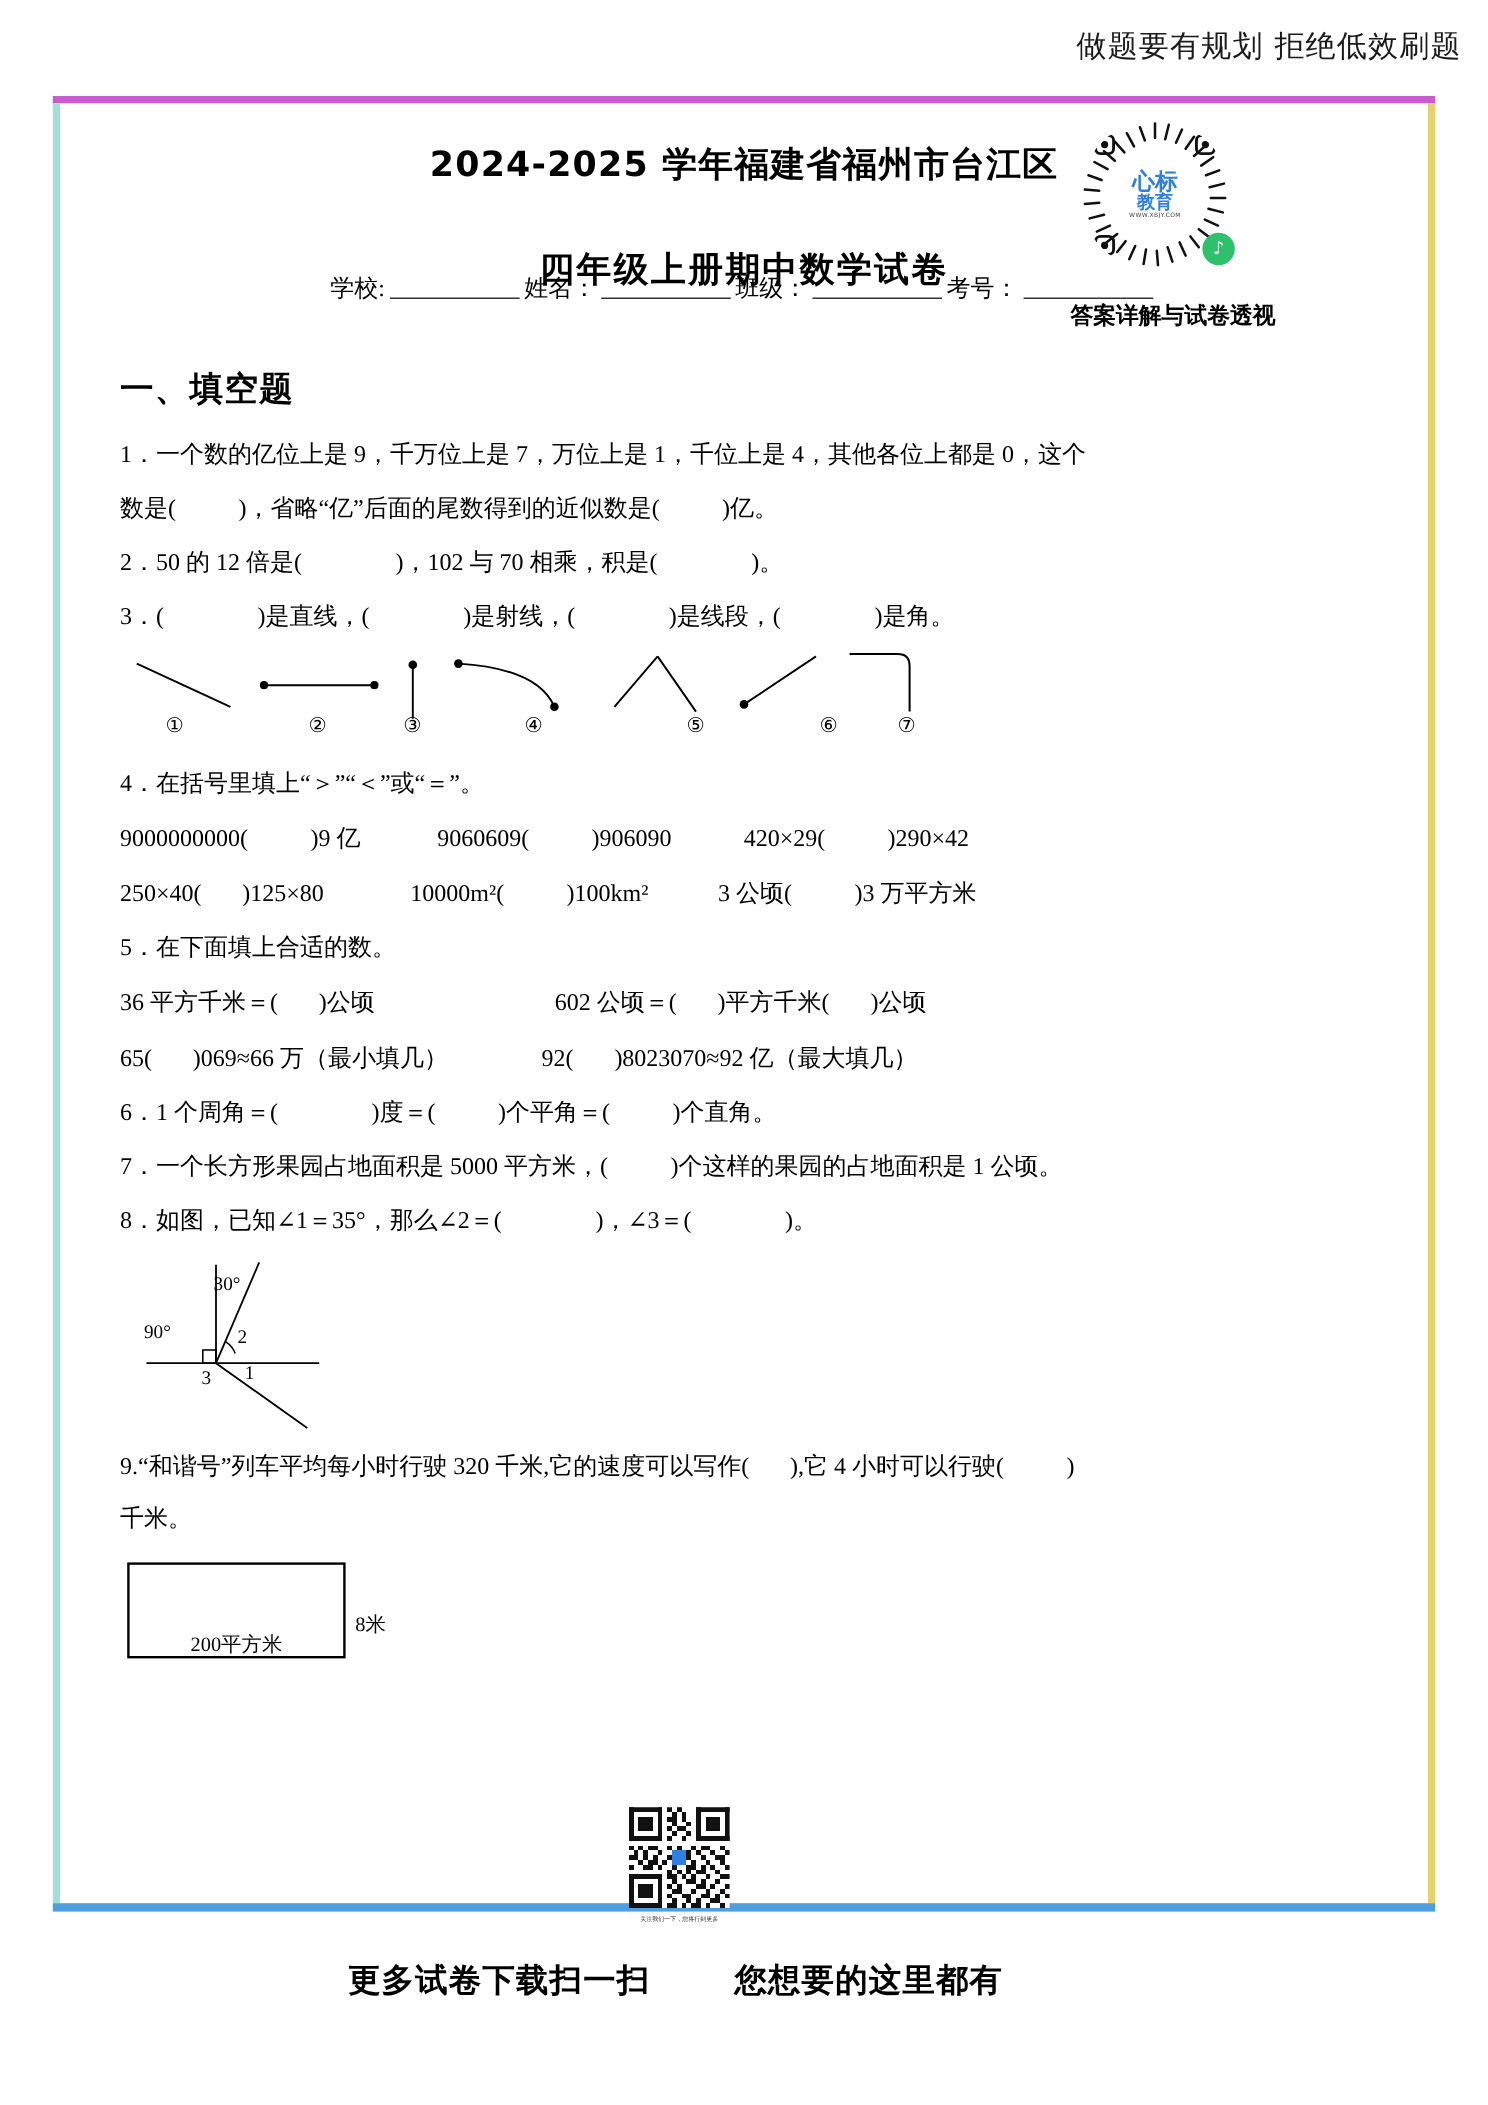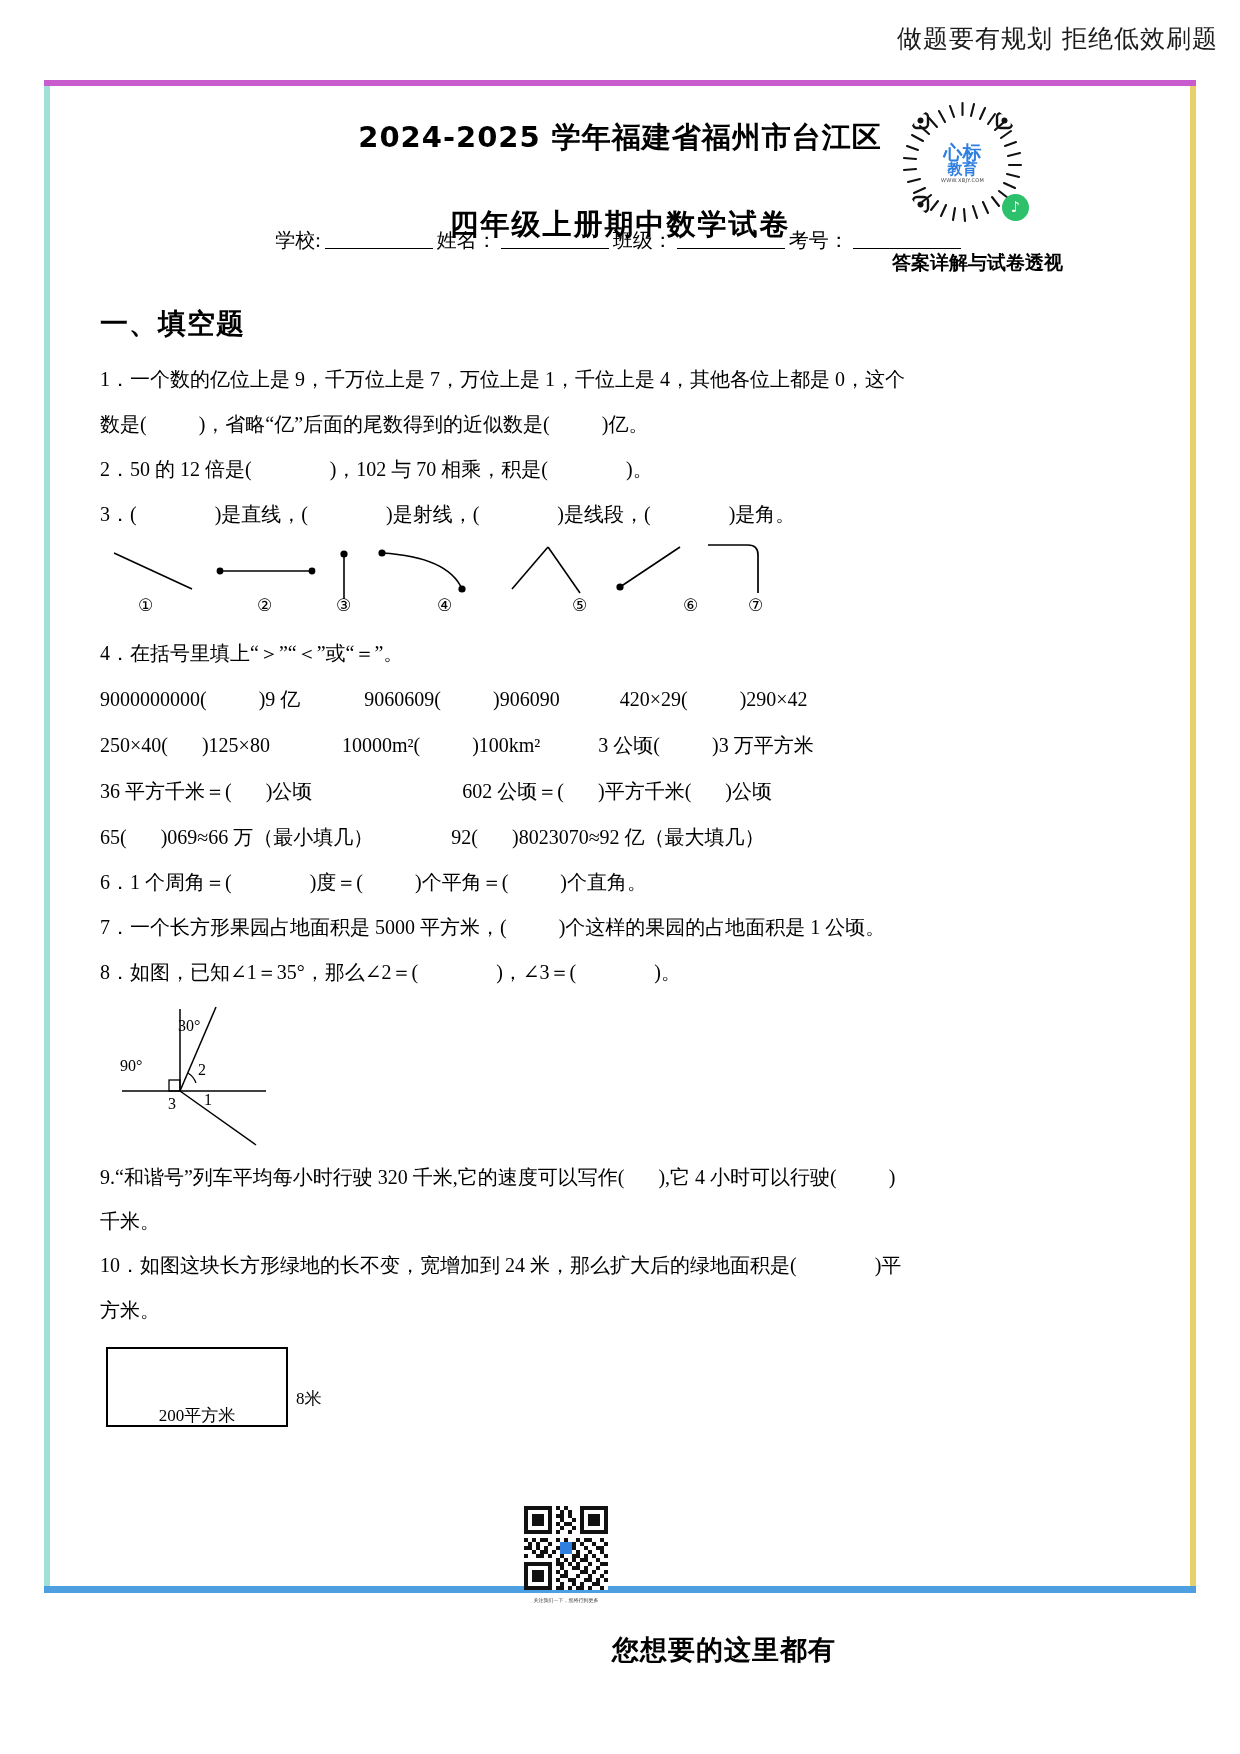--- a/index.html
+++ b/index.html
@@ -421,20 +421,21 @@
   </div>
 
   <div class="q">4．在括号里填上“＞”“＜”或“＝”。</div>
   <div class="subrow">
     <span>9000000000(</span><span class="sp gap-m"></span><span>)9 亿</span><span class="sp" style="width:64px"></span><span>9060609(</span><span class="sp gap-m"></span><span>)906090</span><span class="sp" style="width:60px"></span><span>420×29(</span><span class="sp gap-m"></span><span>)290×42</span>
   </div>
   <div class="subrow">
     <span>250×40(</span><span class="sp gap-s"></span><span>)125×80</span><span class="sp" style="width:72px"></span><span>10000m²(</span><span class="sp gap-m"></span><span>)100km²</span><span class="sp" style="width:58px"></span><span>3 公顷(</span><span class="sp gap-m"></span><span>)3 万平方米</span>
   </div>
 
+  <div class="q">5．在下面填上合适的数。</div>
   <div class="subrow">
     <span>36 平方千米＝(</span><span class="sp gap-s"></span><span>)公顷</span><span class="sp" style="width:150px"></span><span>602 公顷＝(</span><span class="sp gap-s"></span><span>)平方千米(</span><span class="sp gap-s"></span><span>)公顷</span>
   </div>
   <div class="subrow">
     <span>65(</span><span class="sp gap-s"></span><span>)069≈66 万（最小填几）</span><span class="sp" style="width:78px"></span><span>92(</span><span class="sp gap-s"></span><span>)8023070≈92 亿（最大填几）</span>
   </div>
 
   <div class="q">
     <span>6．1 个周角＝(</span><span class="sp gap-l"></span><span>)度＝(</span><span class="sp gap-m"></span><span>)个平角＝(</span><span class="sp gap-m"></span><span>)个直角。</span>
   </div>
@@ -467,24 +468,20 @@
     <span class="lbl" style="left:78px; top:62px">2</span>
     <span class="lbl" style="left:84px; top:92px">1</span>
     <span class="lbl" style="left:48px; top:96px">3</span>
   </div>
 
   <div class="q q-tight">
     <span>9.“和谐号”列车平均每小时行驶 320 千米,它的速度可以写作(</span><span class="sp gap-s"></span><span>),它 4 小时可以行驶(</span><span class="sp gap-m"></span><span>)</span><br>
     <span>千米。</span>
   </div>
 
-  <div class="q">
-    <span>10．如图这块长方形绿地的长不变，宽增加到 24 米，那么扩大后的绿地面积是(</span><span class="sp gap-l"></span><span>)平</span><br>
-    <span>方米。</span>
-  </div>
 
   <div class="rect-fig">
     <div class="rect-box">
       <span class="inner-txt">200平方米</span>
     </div>
     <span class="rect-side">8米</span>
   </div>
 
 </div>
 
@@ -597,14 +594,15 @@
         <rect x="13" y="20" width="2" height="1"></rect>
           <rect x="16" y="20" width="1" height="1"></rect>
         <rect x="19" y="20" width="1" height="1"></rect>
       </g>
       <g fill="#2f7fe0">
         <rect x="9" y="9" width="3" height="3"></rect>
       </g>
     </svg>
     <div class="qrcap">关注我们一下，您将行到更多</div>
   </div>
+  <div class="footer-text-left">更多试卷下载扫一扫</div>
   <div class="footer-text-right">您想要的这里都有</div>
 </div>
 
 </body></html>

